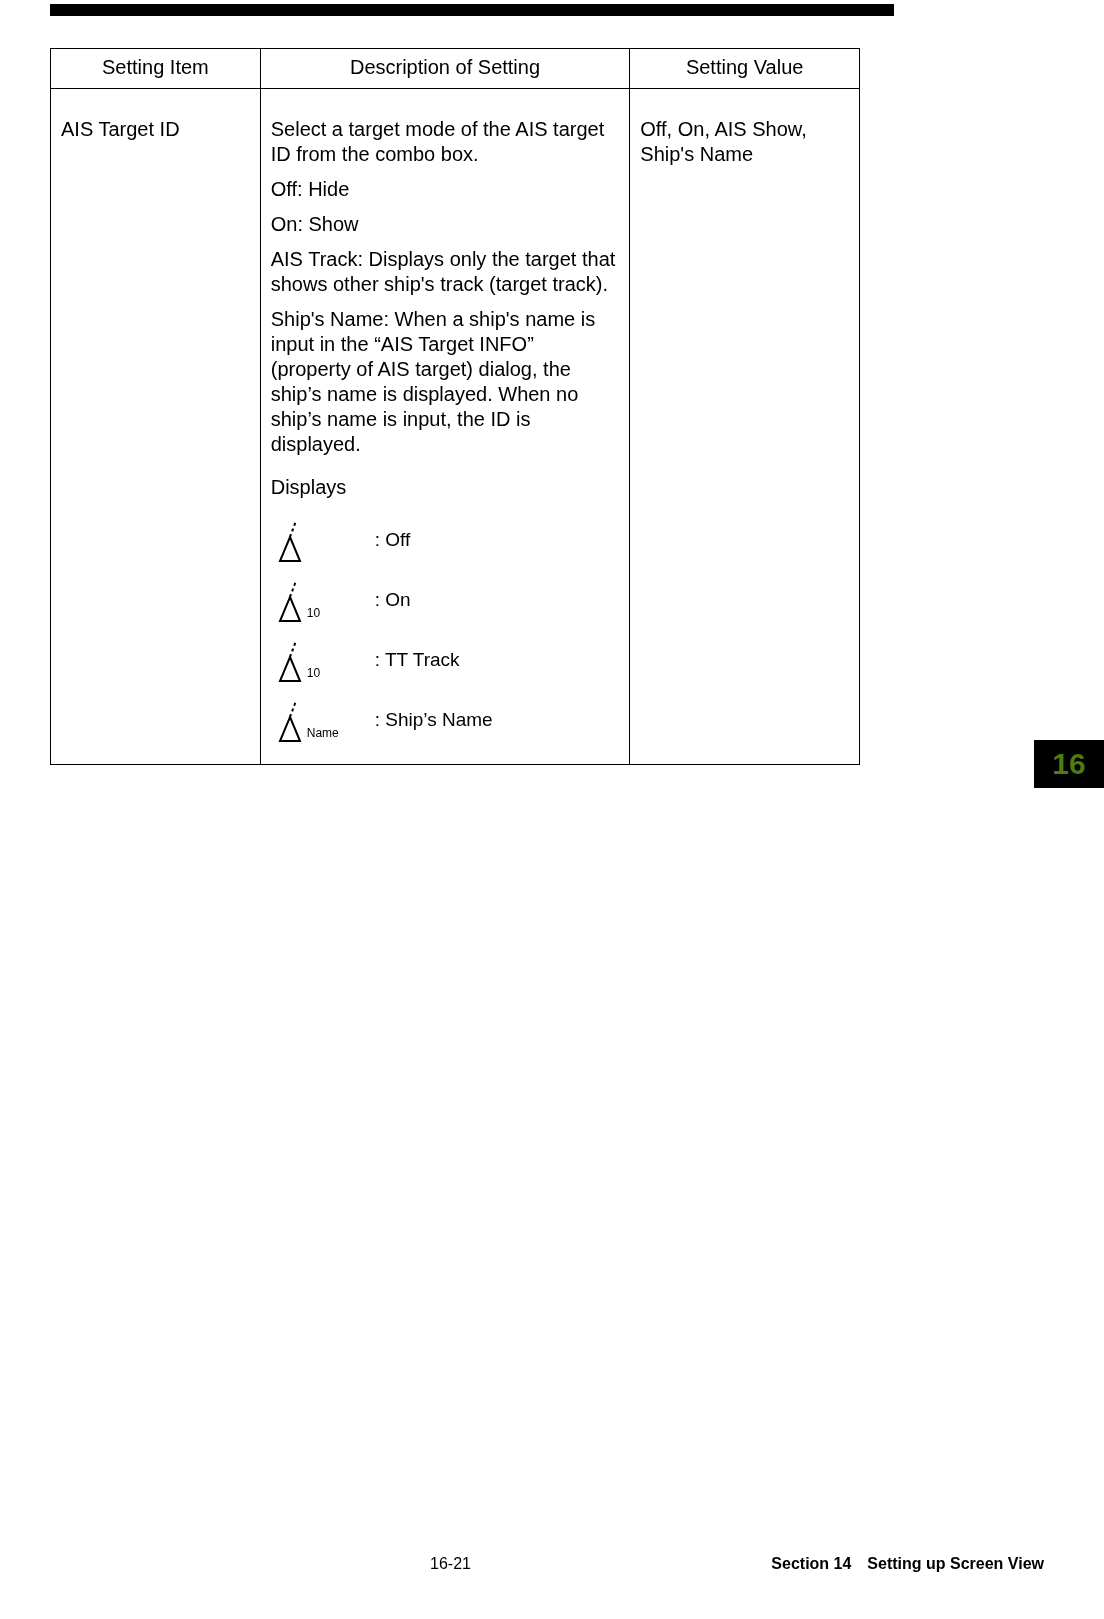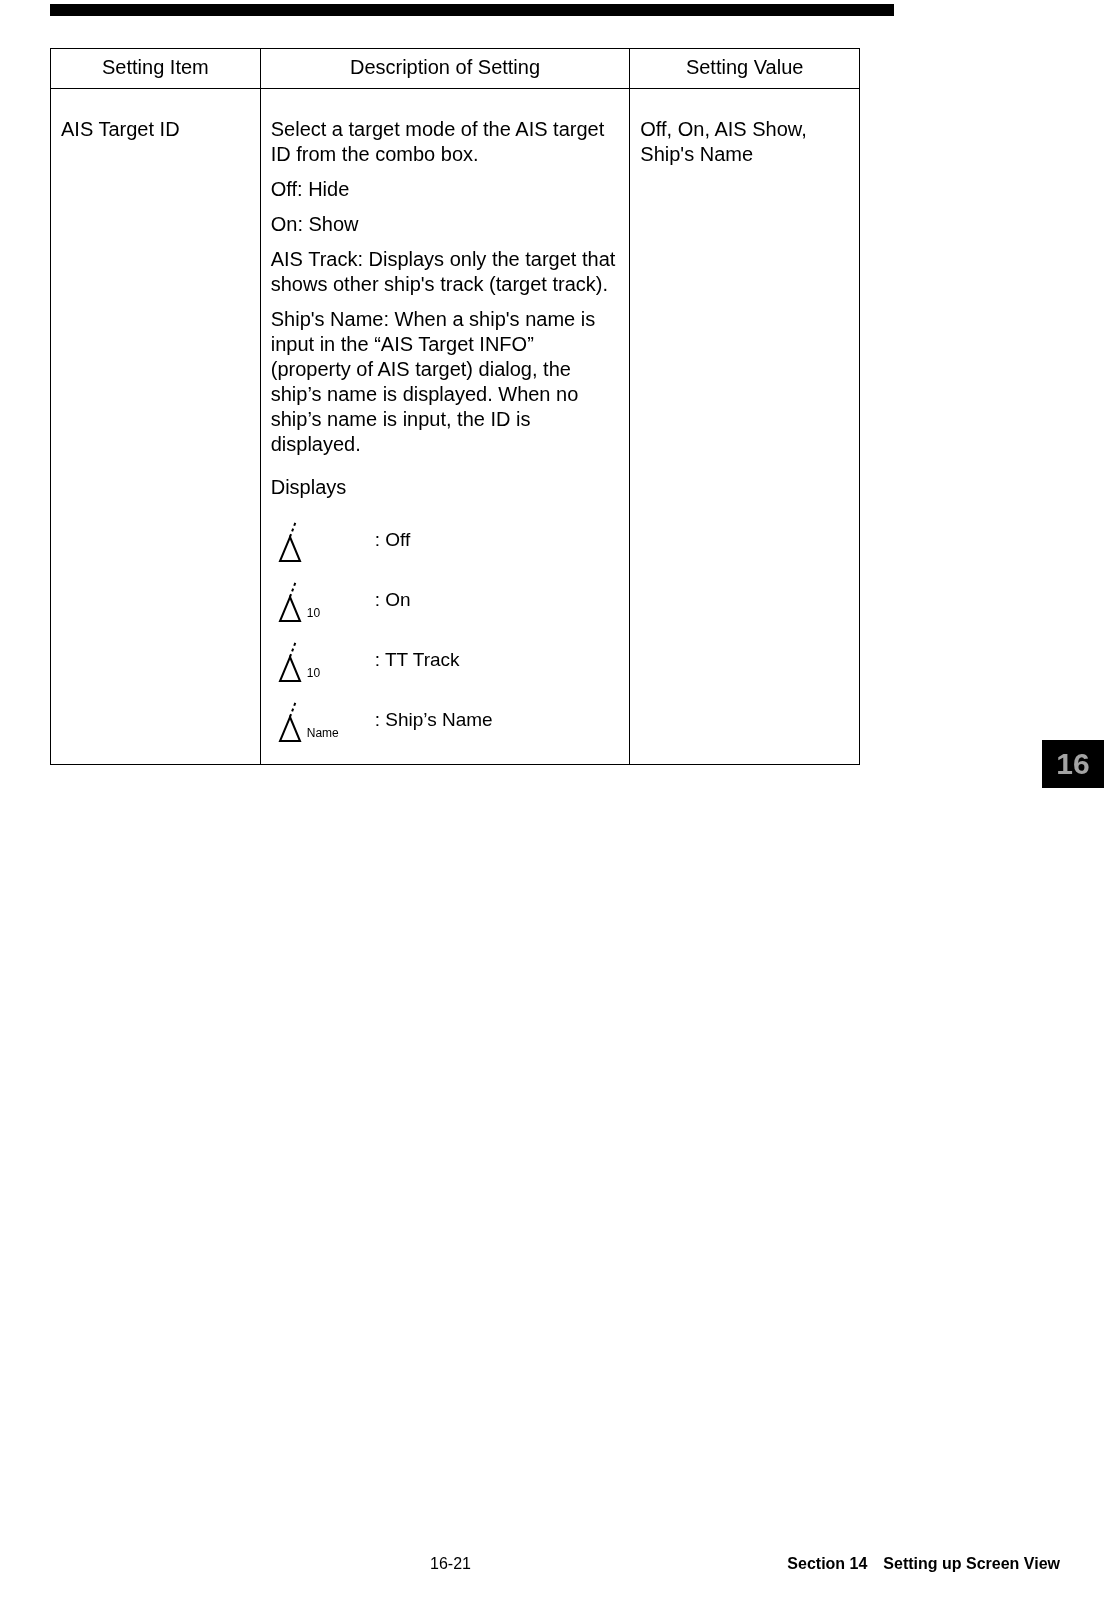--- a/index.html
+++ b/index.html
@@ -67,34 +67,34 @@
       align-items: flex-end;
       gap: 2px;
     }
     .symbol-cell .sub { font-size: 12px; margin-bottom: 2px; }
     .ais-svg { width: 30px; height: 46px; flex: 0 0 auto; }
     .label-cell { font-size: 19px; }
     .page-tab {
       position: absolute;
       right: 0;
       top: 740px;
-      width: 62px;
+      width: 70px;
       height: 48px;
       background: #000;
-      color: #a3a3a3;
+      color: #4d7c0f;
       font-size: 30px;
       font-weight: bold;
       display: flex;
       align-items: center;
       justify-content: center;
     }
     .footer {
       position: absolute;
       left: 50px;
-      right: 44px;
+      right: 60px;
       bottom: 34px;
       height: 30px;
       font-size: 16px;
     }
     .footer-left {
       position: absolute;
       left: 380px;
     }
     .footer-right {
       position: absolute;

